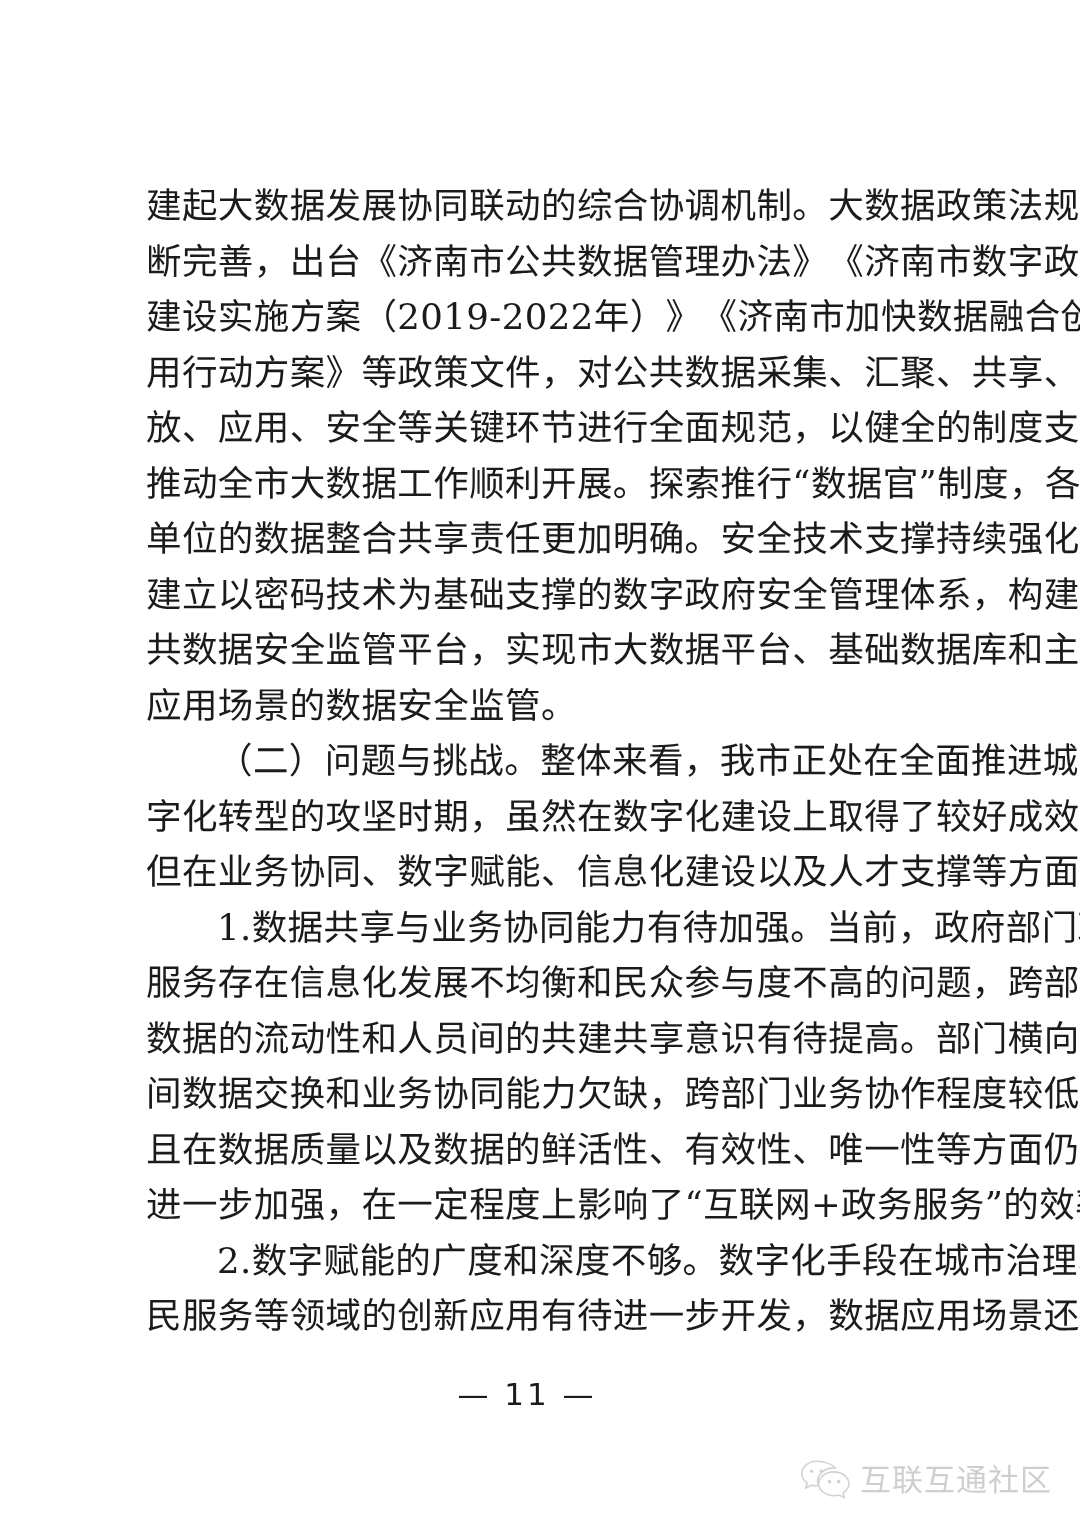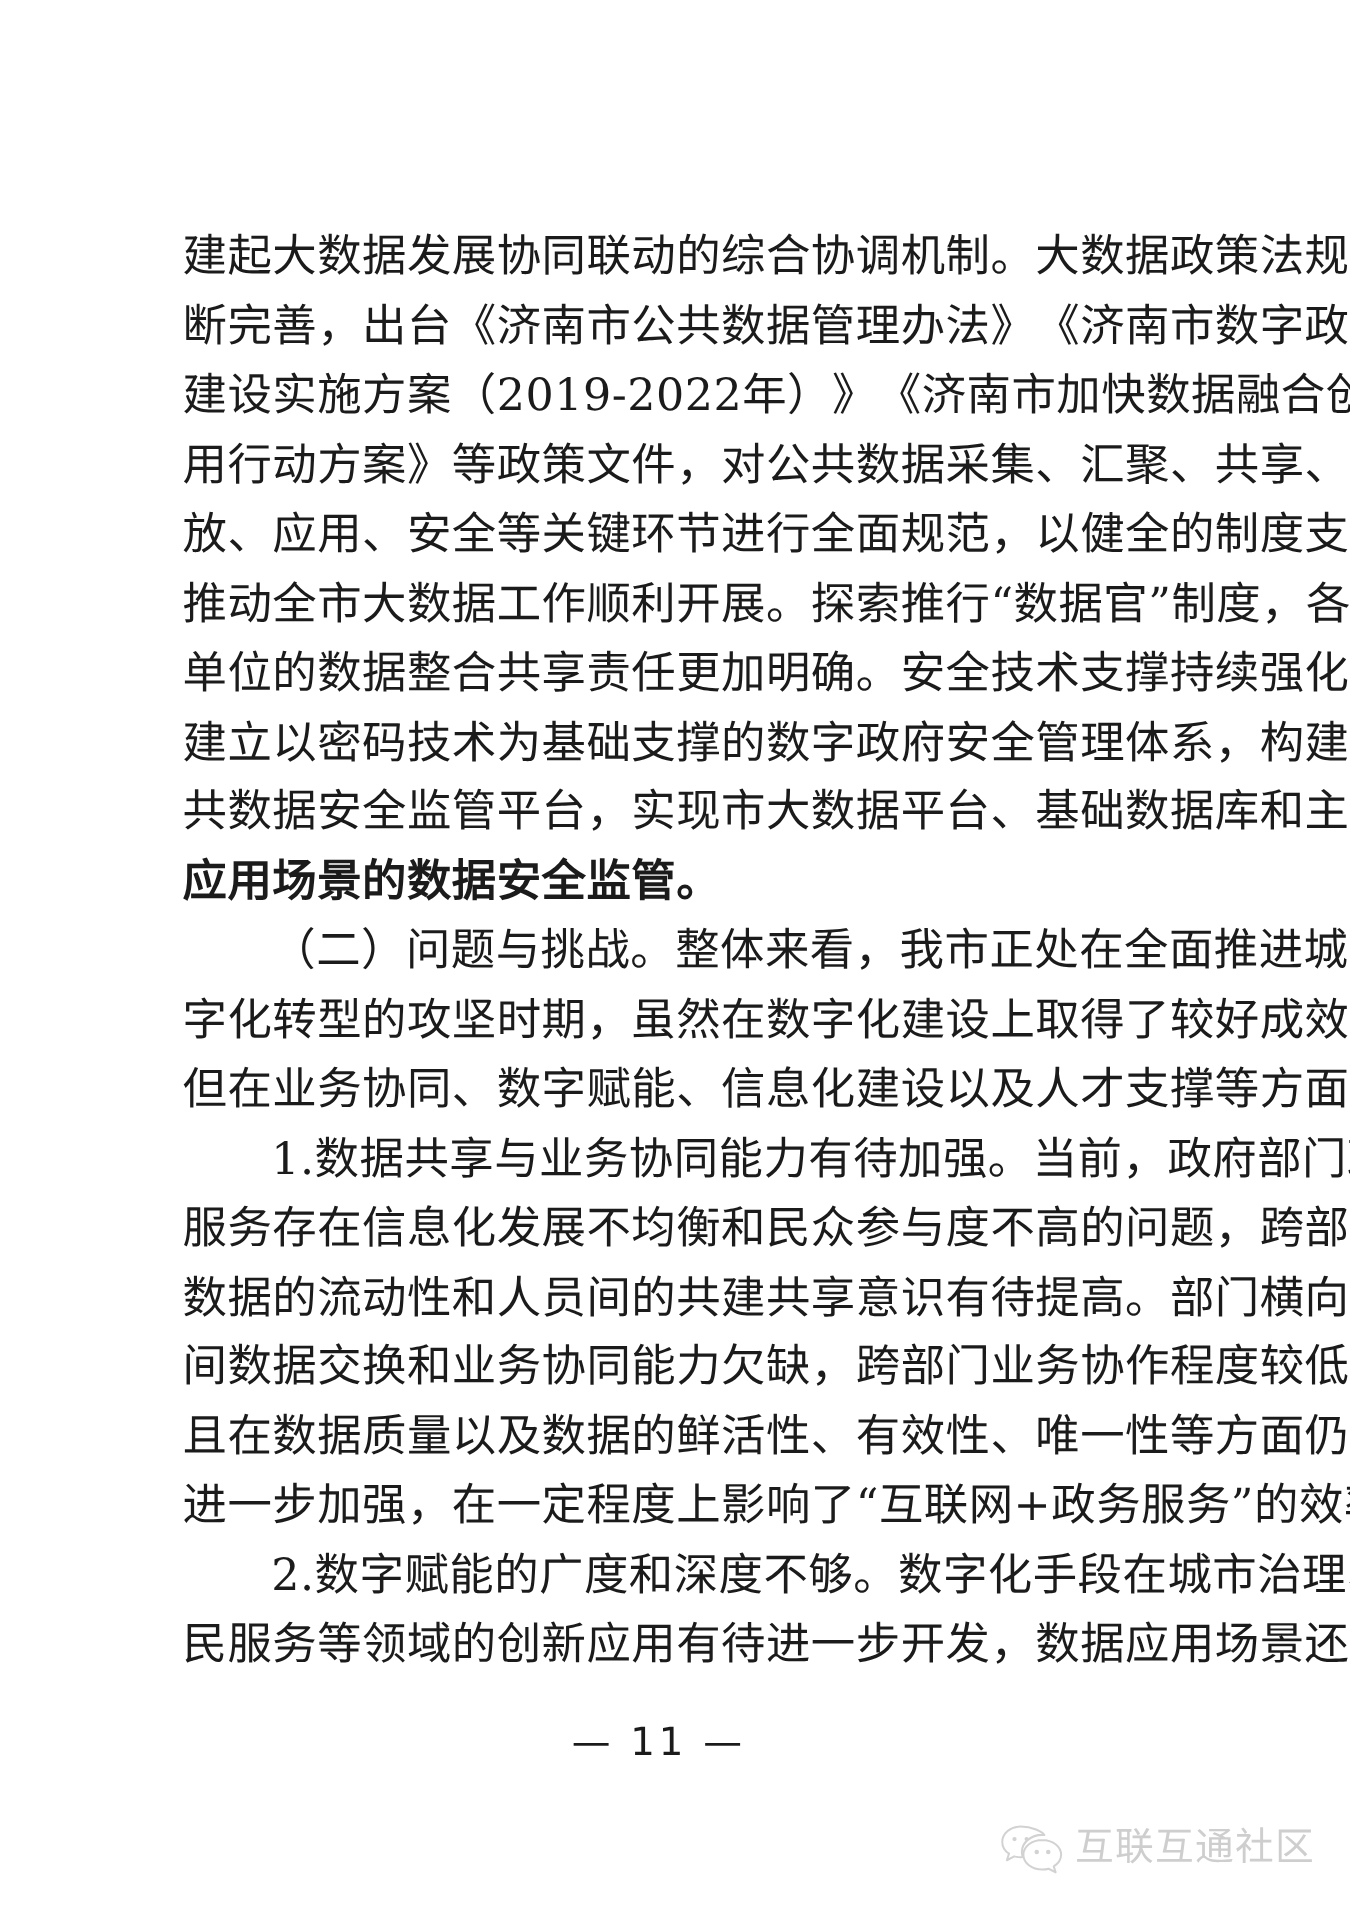--- a/index.html
+++ b/index.html
@@ -54,21 +54,20 @@
     display: flex;
     justify-content: space-between;
   }
   .ln.just > span {
     display: inline-block;
   }
 
   
   .ln.last {
     display: block;
-    font-weight: bold;
   }
 
   .ln.ind {
     padding-left: 71px;
   }
 
   
   .page-number {
     position: absolute;
     left: 0;
@@ -101,21 +100,21 @@
     height: 44px;
     display: block;
     flex: 0 0 auto;
   }
 
   .watermark .wm-text {
     font-size: 31px;
     line-height: 1;
     color: #0f766e;
     letter-spacing: 1px;
-    font-family: Liberation Mono, monospace;
+    font-family: Liberation Serif, serif;
     white-space: nowrap;
   }
 </style>
 </head>
 <body>
 
 <div class="page">
 
   <div class="doc-body">
       <p class="para">

